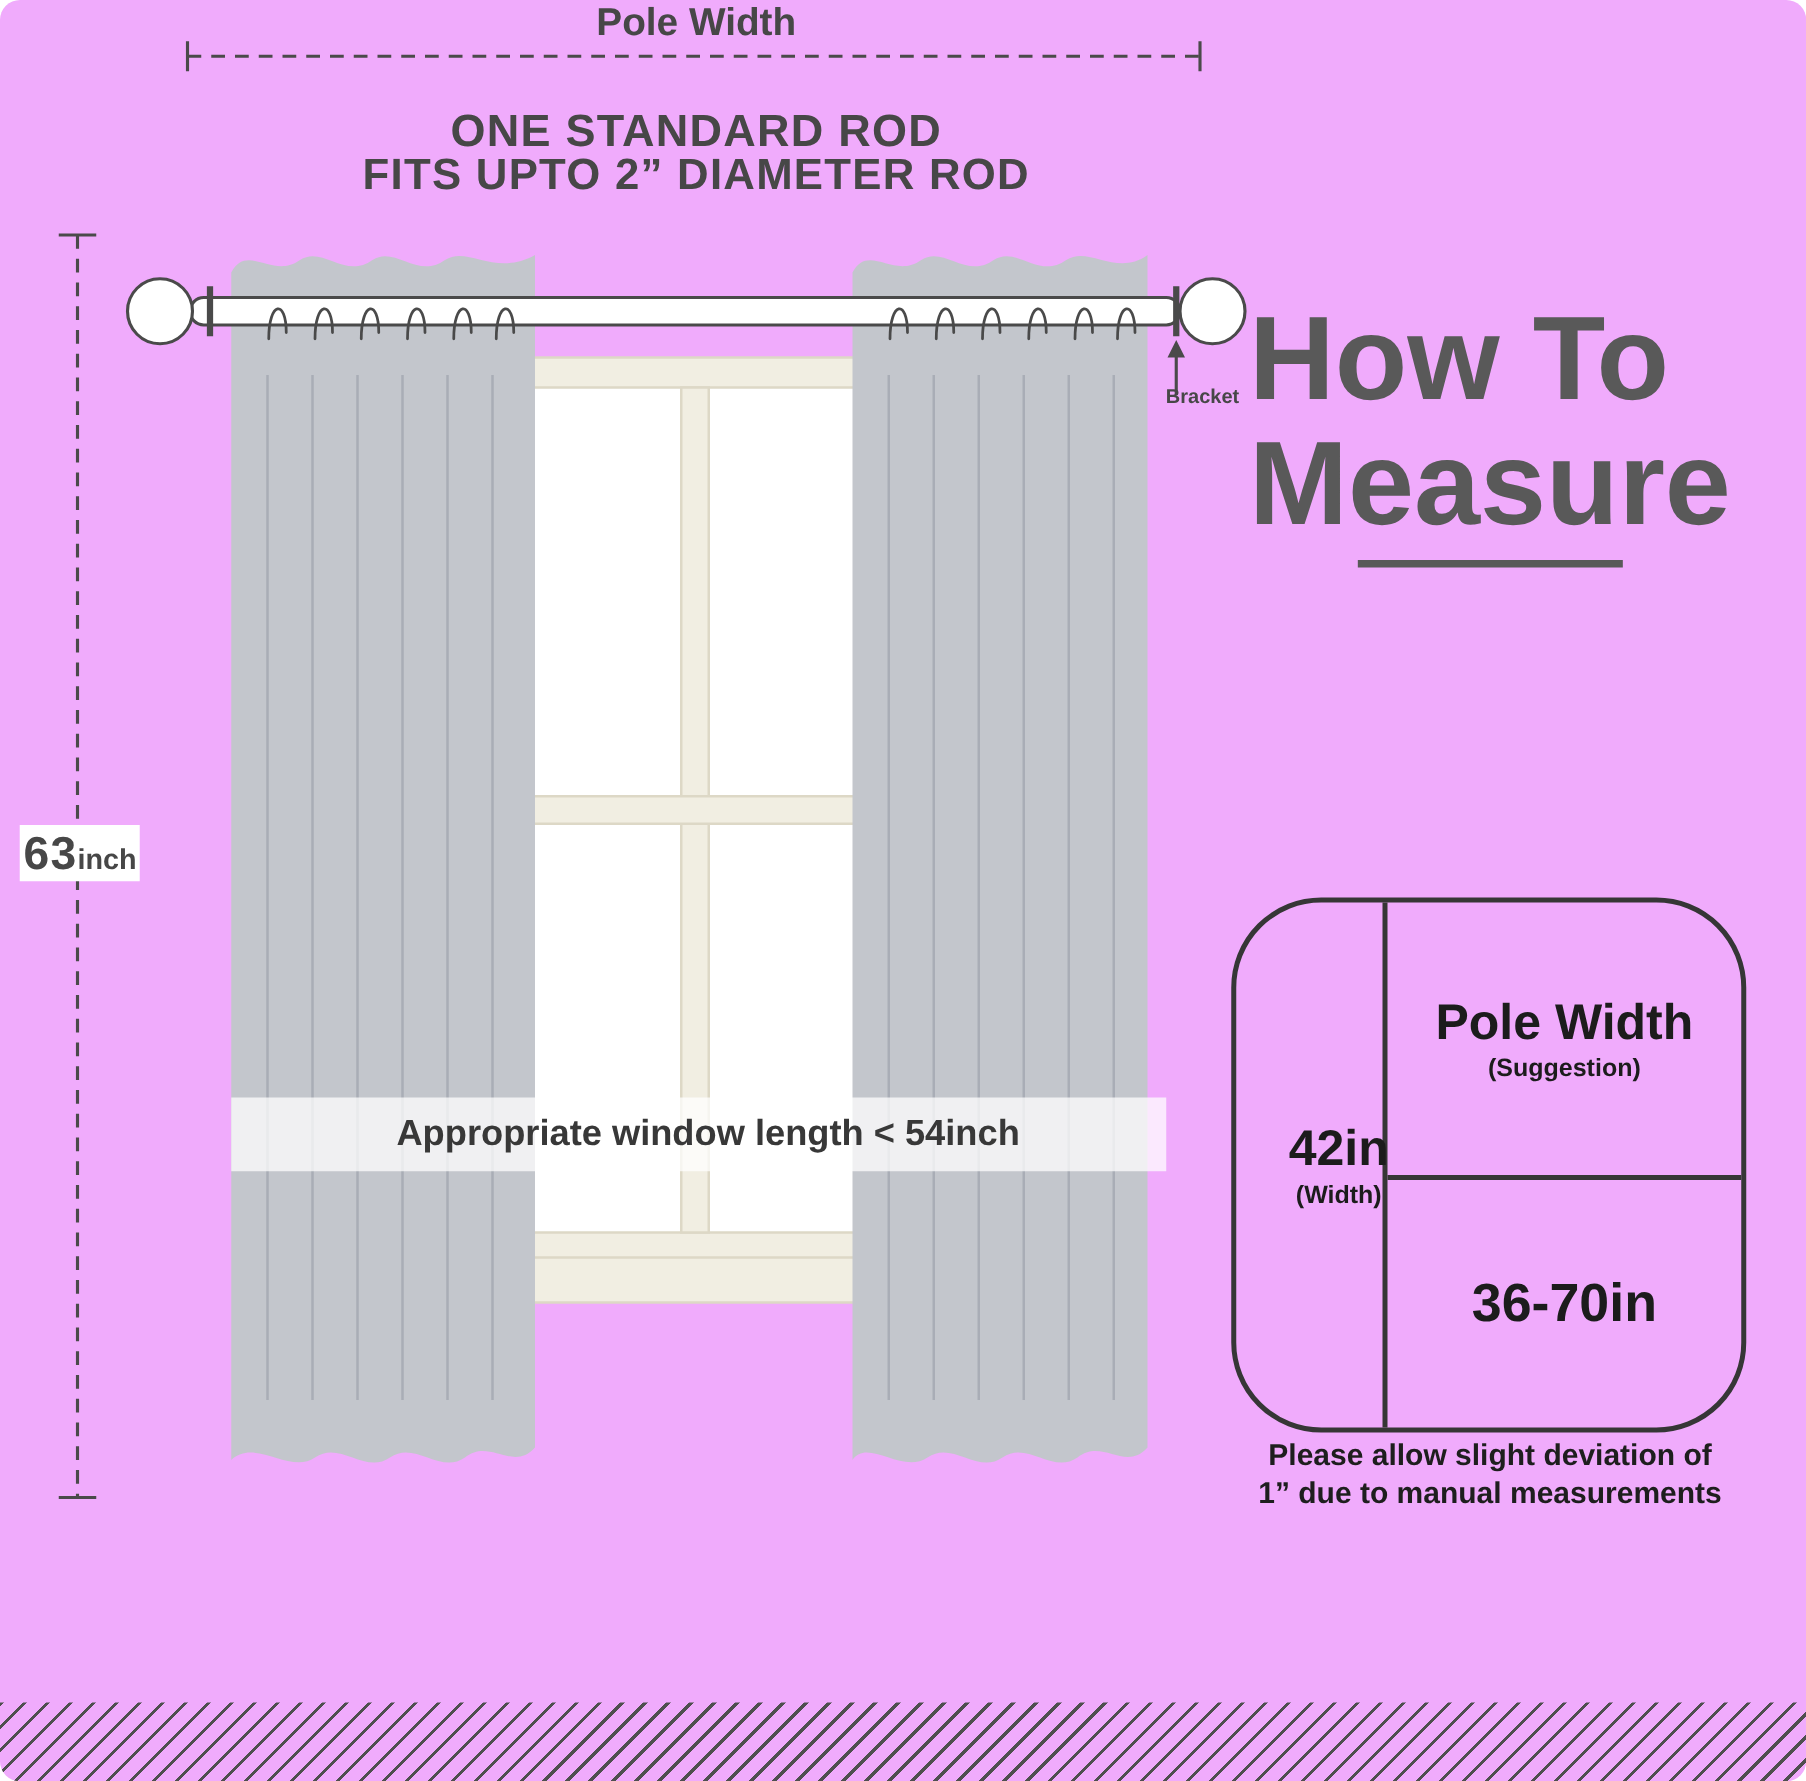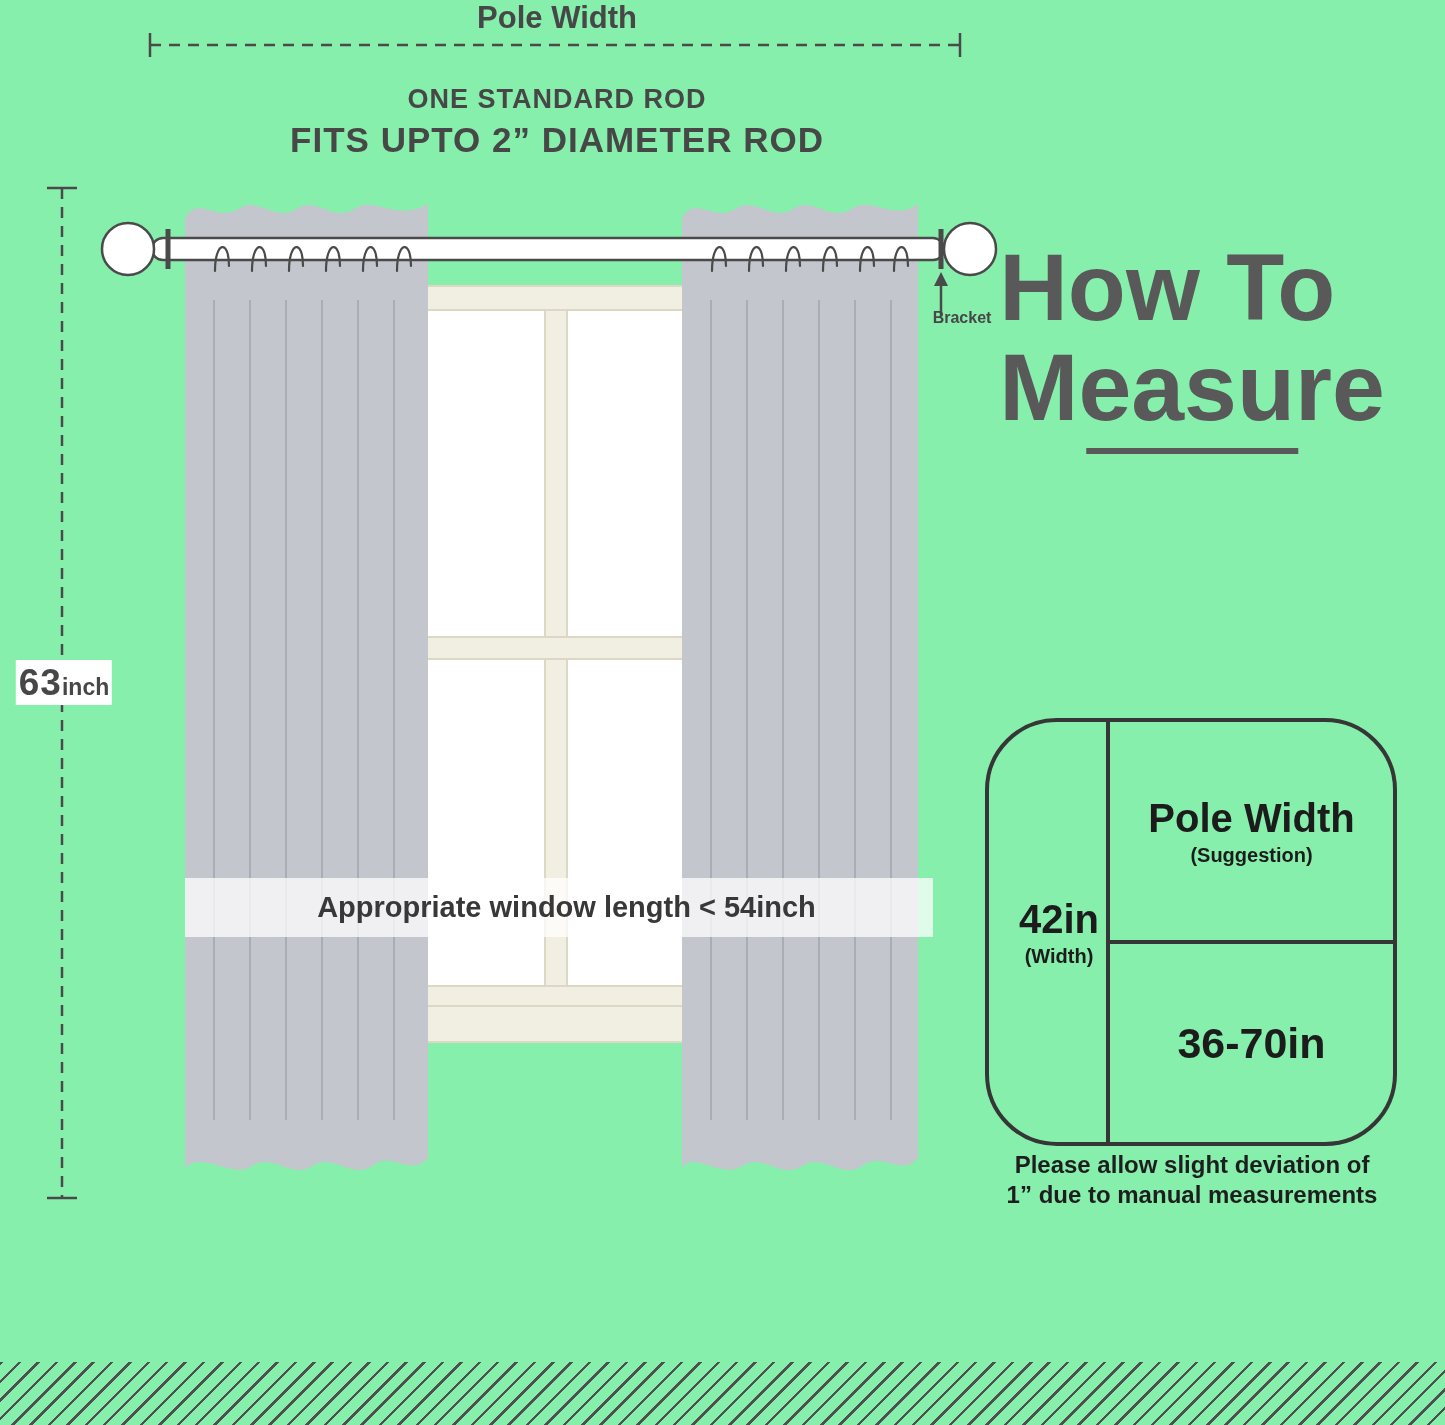--- a/index.html
+++ b/index.html
@@ -1,37 +1,37 @@
 <!DOCTYPE html>
 <html style="--text-dark: #474747; --heading-gray: #595959; --curtain: #c3c6cc; --curtain-fold: #a9adb6; --window-cream: #f1eee2; --window-stroke: #ddd8c6; --pane-white: #ffffff; --line-dark: #4a4a4a; --table-border: #363636; --hatch: #4f4f4f;"><head>
 <meta charset="utf-8">
 <style>
   html,body{margin:0;padding:0;background:#fff;}
-  .stage{position:relative;width:1445px;height:1425px;background:#86efac;overflow:hidden;
-         font-family:"Liberation Sans","DejaVu Sans",sans-serif;color:var(--text-dark,#474747);}
+  .stage{position:relative;width:1445px;height:1425px;background:#f0abfc;overflow:hidden;
+         font-family:"Liberation Sans","DejaVu Sans",sans-serif;color:var(--text-dark,#474747);border-radius:16px;}
   .stage svg{position:absolute;left:0;top:0;}
 
   
   .meas{stroke:var(--line-dark,#4a4a4a);stroke-width:2.5;}
   .win-frame{fill:var(--window-cream,#f1eee2);stroke:var(--window-stroke,#ddd8c6);stroke-width:2;}
   .win-pane{fill:var(--pane-white,#ffffff);stroke:var(--window-stroke,#ddd8c6);stroke-width:2;}
   .win-mullion{fill:var(--window-cream,#f1eee2);stroke:var(--window-stroke,#ddd8c6);stroke-width:2;}
   .curtain{fill:var(--curtain,#c3c6cc);}
   .fold{stroke:var(--curtain-fold,#a9adb6);stroke-width:2;}
   .rod{fill:#fff;stroke:var(--line-dark,#4a4a4a);stroke-width:2.5;}
   .finial{fill:#fff;stroke:var(--line-dark,#4a4a4a);stroke-width:2.5;}
   .hook{fill:none;stroke:var(--line-dark,#4a4a4a);stroke-width:2.2;stroke-linecap:round;}
   .bracket-mark{fill:var(--line-dark,#4a4a4a);}
   .arrow{stroke:var(--line-dark,#4a4a4a);stroke-width:2.5;}
   .arrow-head{fill:var(--line-dark,#4a4a4a);}
 
   
   .txt{position:absolute;transform:translateX(-50%);white-space:nowrap;font-weight:700;color:var(--text-dark,#474747);}
   .pole-width{left:557px;top:0px;font-size:31px;}
-  .rod-cap1{left:557px;top:84px;font-size:27px;font-weight:600;letter-spacing:1px;}
+  .rod-cap1{left:557px;top:84px;font-size:36px;font-weight:600;letter-spacing:1px;}
   .rod-cap2{left:557px;top:120px;font-size:35px;font-weight:600;letter-spacing:1px;}
   .bracket-label{left:962px;top:309px;font-size:16px;}
 
   .height-label{position:absolute;left:64px;top:660px;transform:translateX(-50%);
                 background:#fff;padding:4px 3px;white-space:nowrap;line-height:1;}
   .height-label .hv{font-size:37px;font-weight:700;letter-spacing:1px;}
   .height-label .hu{font-size:23px;font-weight:700;text-align:center;}
 
   .band{position:absolute;left:185px;top:878px;width:733px;height:59px;
         background:rgba(255,255,255,0.74);display:flex;align-items:center;justify-content:center;
@@ -41,21 +41,21 @@
            color:var(--heading-gray,#595959);font-weight:700;
            font-size:95px;line-height:1.05;white-space:nowrap;}
   .underline{width:212px;height:6px;background:var(--heading-gray,#595959);margin:10px auto 0;}
 
   .size-table{position:absolute;left:985px;top:718px;width:404px;height:420px;
               border:4px solid var(--table-border,#363636);border-radius:72px;}
   .size-table .v-div{position:absolute;left:117px;top:0;width:4px;height:100%;background:var(--table-border,#363636);}
   .size-table .h-div{position:absolute;left:121px;right:0;top:218px;height:4px;background:var(--table-border,#363636);}
   .cell{position:absolute;display:flex;flex-direction:column;align-items:center;justify-content:center;
         color:#1c1c1c;text-align:center;}
-  .cell.left{left:4px;top:0;width:132px;height:100%;}
+  .cell.left{left:16px;top:0;width:132px;height:100%;}
   .cell.topright{left:121px;right:0;top:0;height:218px;}
   .cell.bottomright{left:121px;right:0;top:222px;bottom:0;align-items:center;}
   .cell .big{font-size:40px;font-weight:700;}
   .cell.bottomright .big{font-size:43px;}
   .cell .small{font-size:20px;font-weight:700;margin-top:3px;text-align:center;}
 
   .note{position:absolute;left:1192px;top:1150px;transform:translateX(-50%);text-align:center;
         font-size:24px;font-weight:700;color:#1e1e1e;line-height:1.25;white-space:nowrap;}
 
   .hatch{position:absolute;left:0;top:1362px;width:1445px;height:63px;

